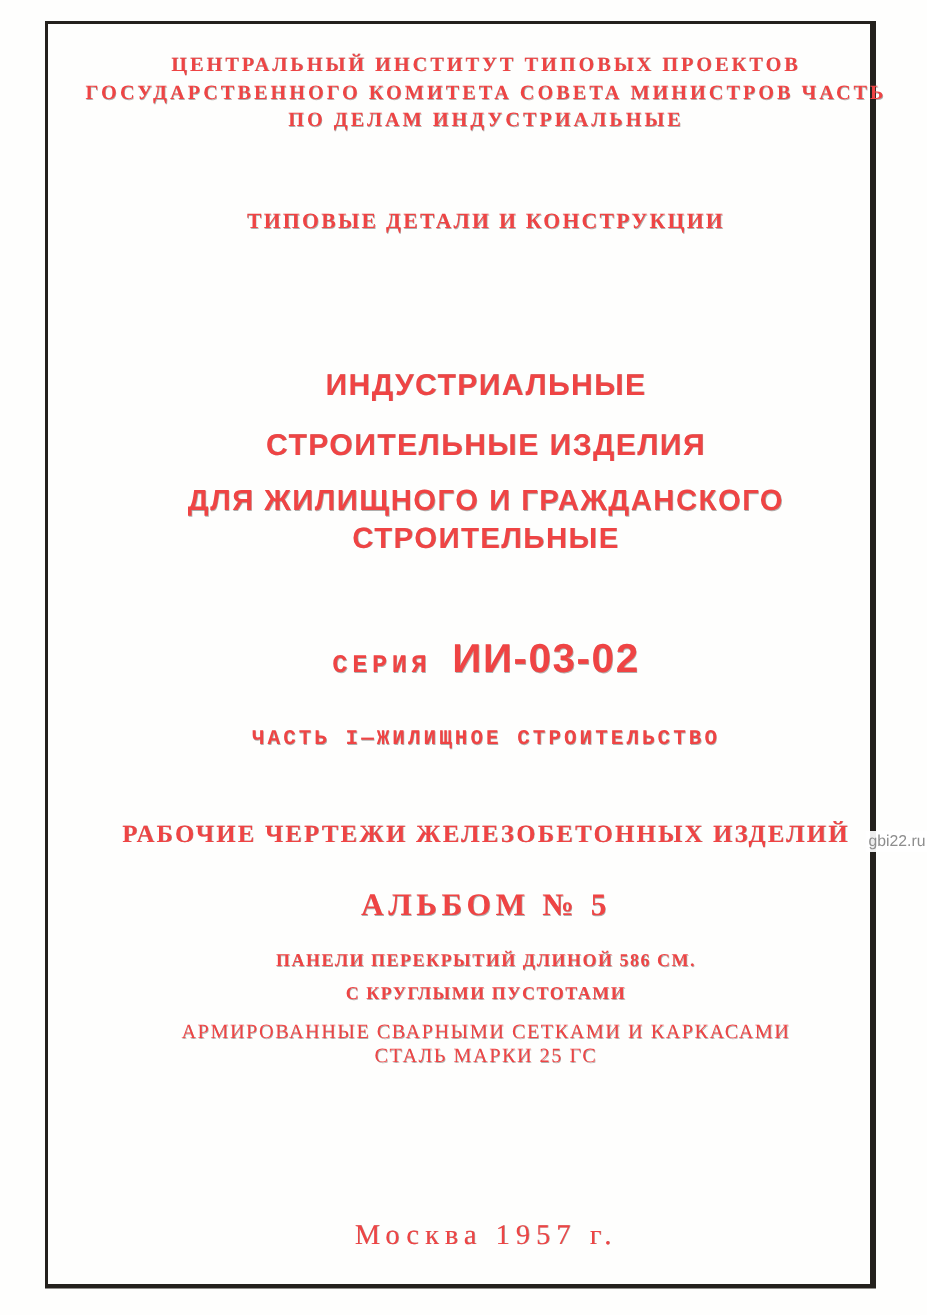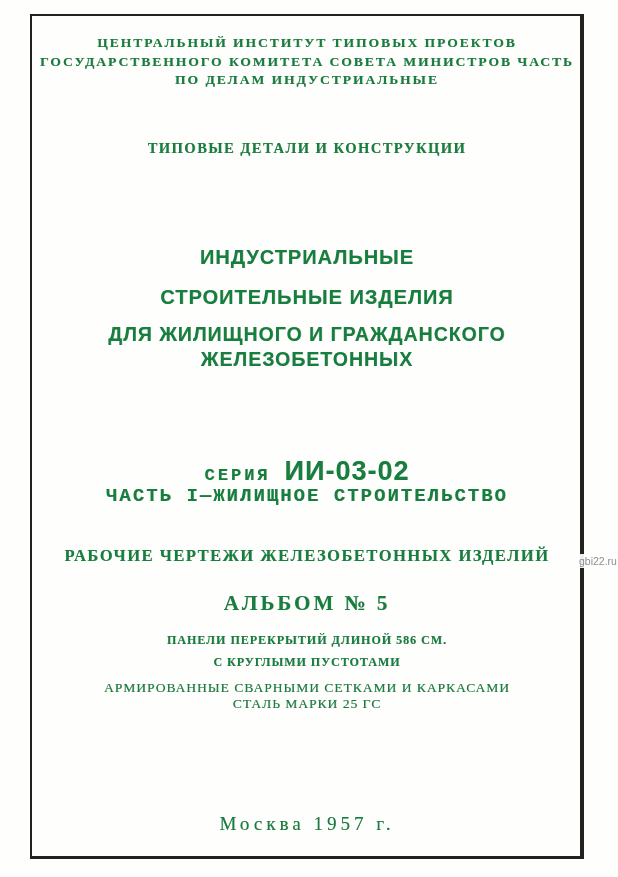--- a/index.html
+++ b/index.html
@@ -28,22 +28,23 @@
     border-bottom-width: 3px;
   }
   .tblock {
     position: absolute;
     left: 30px;
     width: 554px;
     text-align: center;
     white-space: nowrap;
   }
   .ink {
-    color: #15803d;
+    color: #ef4444;
     text-shadow: 0.4px 0.4px 0 rgba(30,28,25,0.35);
+    padding-left: 17px;
   }
   .publisher {
     top: 34px;
     font-weight: bold;
     font-size: 13.5px;
     line-height: 18.5px;
     letter-spacing: 2px;
   }
   .series-header {
     top: 139px;
@@ -63,42 +64,41 @@
   .subtitle {
     top: 322px;
     font-family: "Liberation Sans", sans-serif;
     font-weight: bold;
     font-size: 19.5px;
     line-height: 25px;
     letter-spacing: 1px;
   }
   .series-line {
     top: 424px;
-    margin-top: 32px;
   }
   .series-line .series-label {
     font-family: "Liberation Mono", monospace;
     font-weight: bold;
     font-size: 17px;
     letter-spacing: 3px;
     vertical-align: baseline;
   }
   .series-line .series-code {
     font-family: "Liberation Sans", sans-serif;
     font-weight: bold;
     font-size: 27px;
     letter-spacing: 1px;
     margin-left: 10px;
     vertical-align: baseline;
   }
   .part-line {
     top: 485px;
     font-family: "Liberation Mono", monospace;
     font-weight: bold;
-    font-size: 19px;
+    font-size: 14px;
     letter-spacing: 2px;
   }
   .drawings-line {
     top: 546px;
     font-weight: bold;
     font-size: 16.5px;
     letter-spacing: 1.5px;
   }
   .album-line {
     top: 591px;
@@ -158,21 +158,21 @@
     <div>ТИПОВЫЕ ДЕТАЛИ И КОНСТРУКЦИИ</div>
   </div>
 
   <div class="tblock main-title ink">
     <div>ИНДУСТРИАЛЬНЫЕ</div>
     <div>СТРОИТЕЛЬНЫЕ ИЗДЕЛИЯ</div>
   </div>
 
   <div class="tblock subtitle ink">
     <div>ДЛЯ ЖИЛИЩНОГО И ГРАЖДАНСКОГО</div>
-    <div>ЖЕЛЕЗОБЕТОННЫХ</div>
+    <div>СТРОИТЕЛЬНЫЕ</div>
   </div>
 
   <div class="tblock series-line ink">
     <span class="series-label">СЕРИЯ</span>
     <span class="series-code">ИИ-03-02</span>
   </div>
 
   <div class="tblock part-line ink">ЧАСТЬ I—ЖИЛИЩНОЕ СТРОИТЕЛЬСТВО</div>
 
   <div class="tblock drawings-line ink">РАБОЧИЕ ЧЕРТЕЖИ ЖЕЛЕЗОБЕТОННЫХ ИЗДЕЛИЙ</div>

